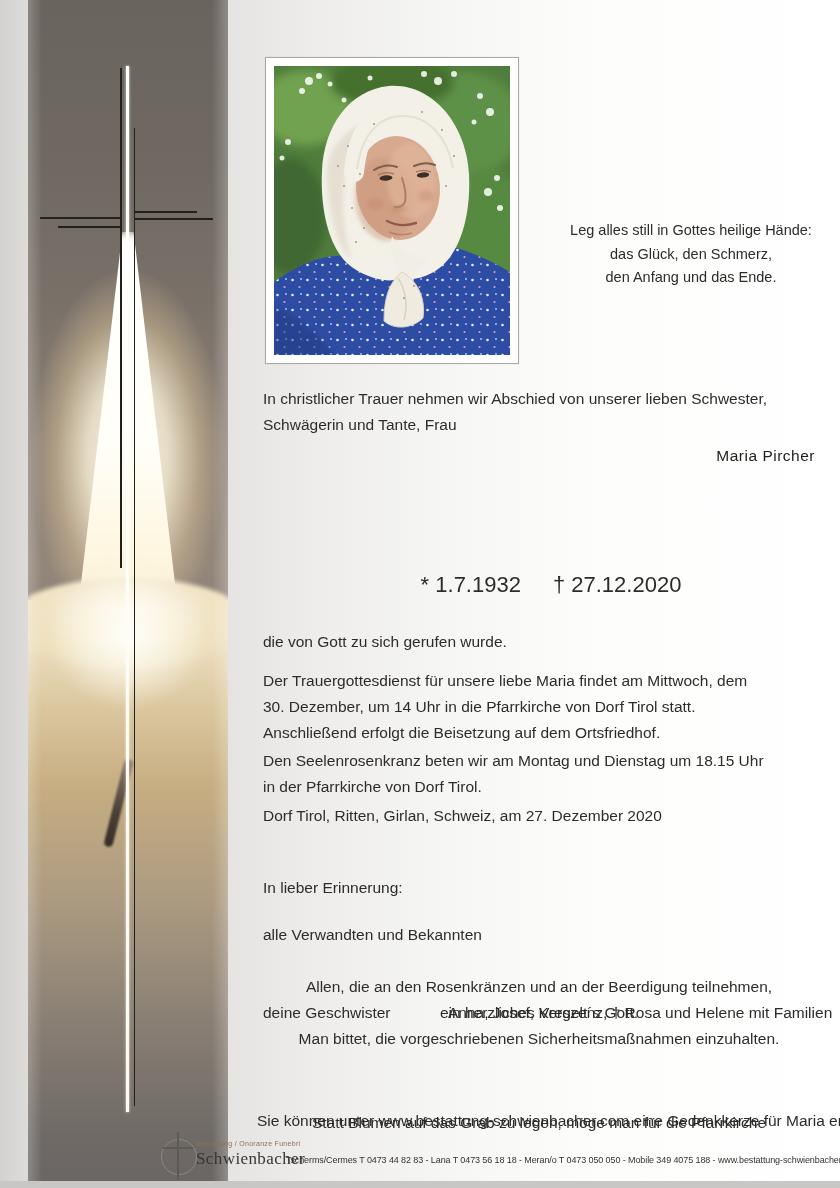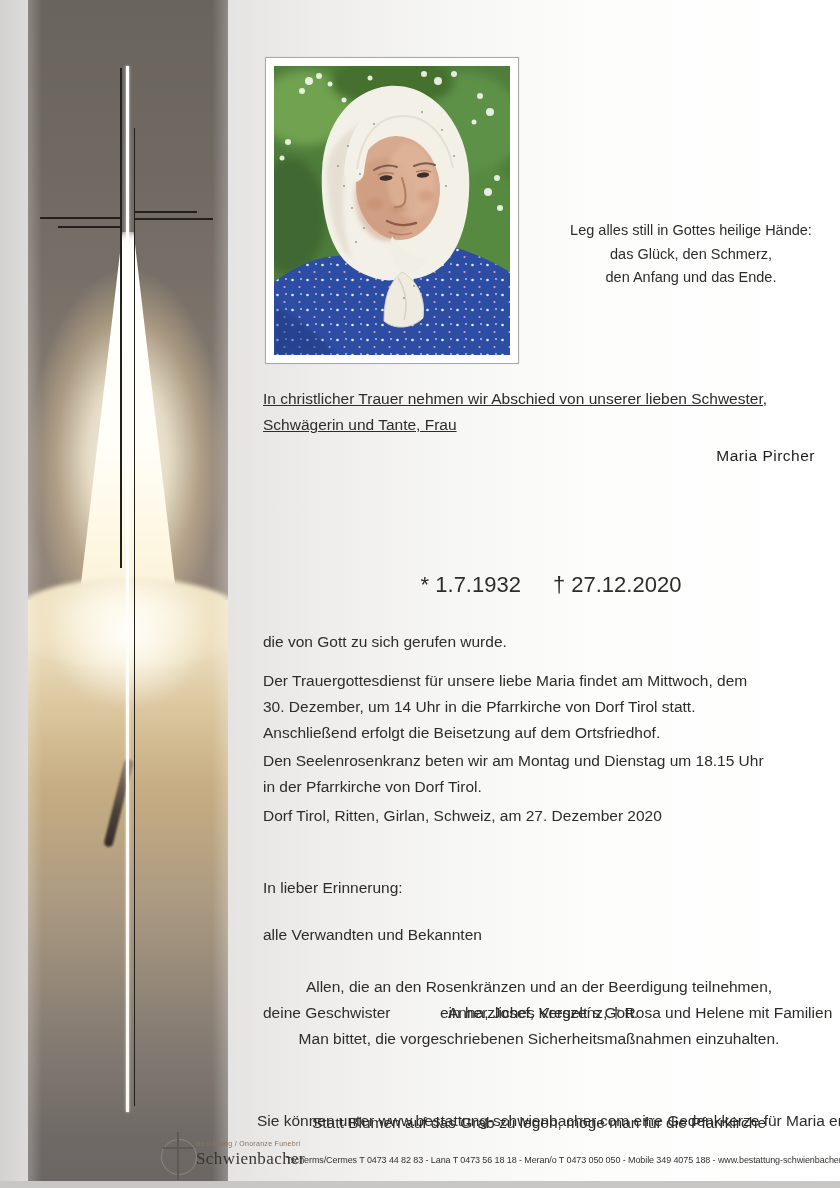--- a/index.html
+++ b/index.html
@@ -60,21 +60,21 @@
   .content .blk{position:absolute;white-space:pre;font-size:15.5px;line-height:26px;}
   .photo-frame{
     position:absolute;left:2px;top:57px;width:236px;height:289px;background:#fff;
     padding:8px;border:1px solid #a9a8a6;box-shadow:0 0 1px rgba(0,0,0,.15);
   }
   .photo-frame svg{display:block;width:236px;height:289px;}
   .quote{
     position:absolute;left:283px;top:219px;width:290px;text-align:center;
     font-size:14.5px;line-height:23.6px;white-space:pre;
   }
-  .intro{top:386px;text-decoration:underline;}
+  .intro{top:386px;}
   .name{top:443px;width:552px;text-align:right;font-size:45px;line-height:54px;color:#1f1e1c;letter-spacing:.5px;}
   .house-name{top:521px;width:552px;text-align:center;font-size:29px;line-height:36px;color:#242321;}
   .dates{top:570px;width:552px;display:flex;justify-content:center;gap:32px;font-size:22px;line-height:30px;padding-left:24px;box-sizing:border-box;}
   .called{top:629px;}
   .service{top:668px;}
   .rosary{top:748px;}
   .dateline{top:803px;}
   .remembrance{top:843px;margin-top:32px;}
   .mourners{top:870px;line-height:24px;}
   .mourners .lbl{display:inline-block;width:185px;}

